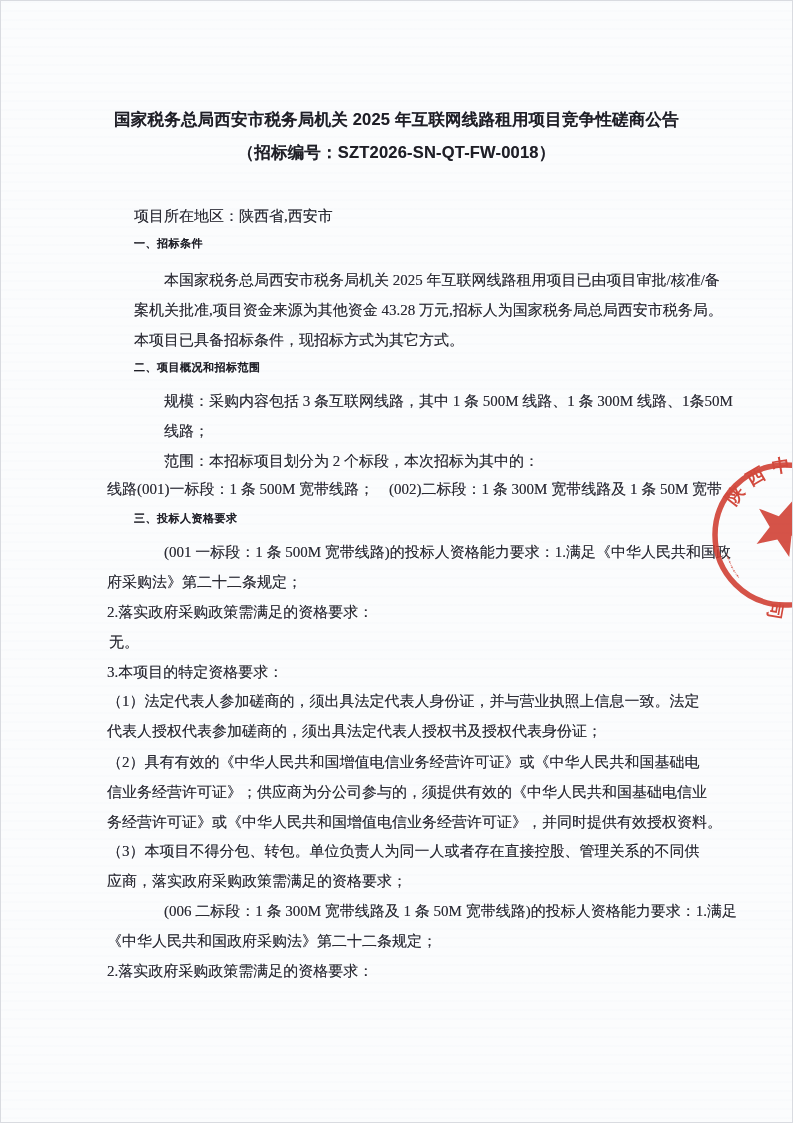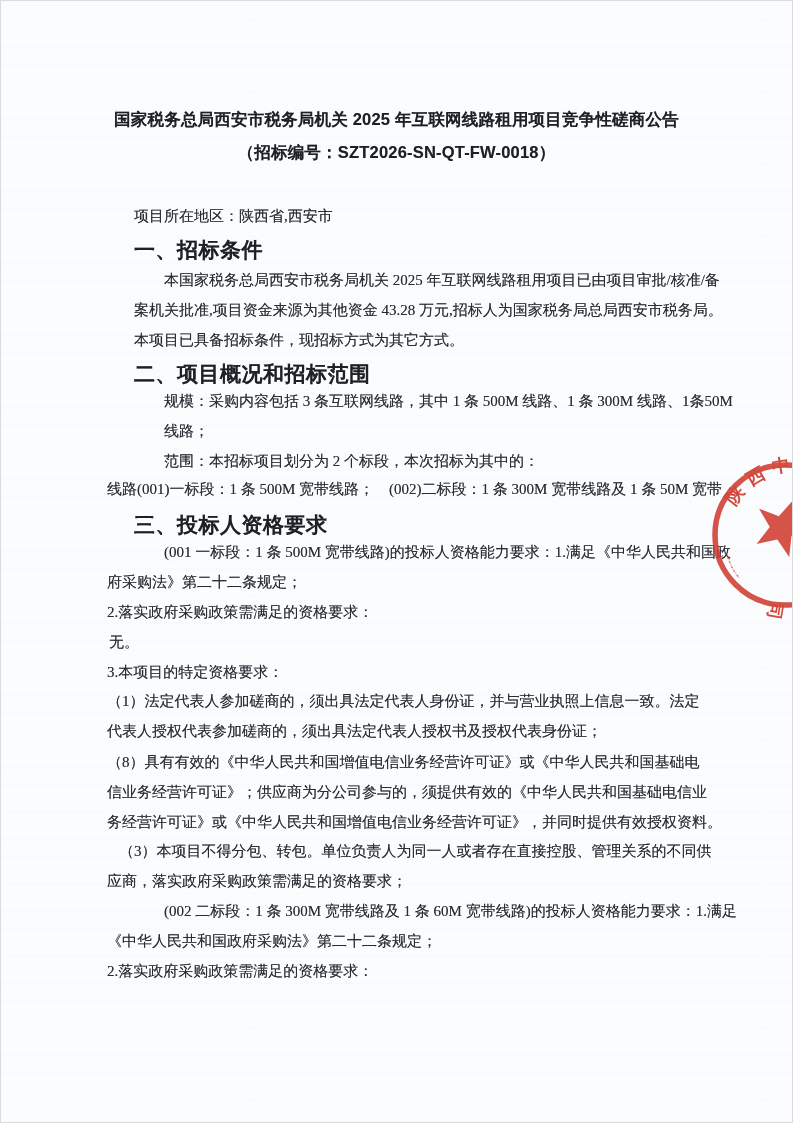--- a/index.html
+++ b/index.html
@@ -31,21 +31,21 @@
   .line.title {
     font-family:"Liberation Sans", sans-serif;
     font-weight:bold;
     font-size:16.5px;
     color:#1f1f26;
     letter-spacing:0.2px;
   }
   .line.heading {
     font-family:Liberation Sans, sans-serif;
     font-weight:bold;
-    font-size:21px;
+    font-size:11px;
     color:#1f1f26;
     letter-spacing:0.5px;
   }
   .line.center { left:0; right:0; text-align:center; }
   #seal {
     position:absolute;
     left:700px; top:443px;
     width:160px; height:185px;
     pointer-events:none;
     opacity:0.92;
@@ -74,26 +74,26 @@
       <div class="line body" style="top: 451px; left: 163px; text-align: right;">范围：本招标项目划分为 2 个标段，本次招标为其中的：</div>
       <div class="line body" style="top: 479px; left: 106px;">线路(001)一标段：1 条 500M 宽带线路；    (002)二标段：1 条 300M 宽带线路及 1 条 50M 宽带</div>
       <div class="line heading" style="top: 511px; left: 133px;">三、投标人资格要求</div>
       <div class="line body" style="top: 542px; left: 163px;">(001 一标段：1 条 500M 宽带线路)的投标人资格能力要求：1.满足《中华人民共和国政</div>
       <div class="line body" style="top: 572px; left: 106px;">府采购法》第二十二条规定；</div>
       <div class="line body" style="top: 602px; left: 106px;">2.落实政府采购政策需满足的资格要求：</div>
       <div class="line body" style="top: 632px; left: 108px;">无。</div>
       <div class="line body" style="top: 662px; left: 106px;">3.本项目的特定资格要求：</div>
       <div class="line body" style="top: 691px; left: 106px;">（1）法定代表人参加磋商的，须出具法定代表人身份证，并与营业执照上信息一致。法定</div>
       <div class="line body" style="top: 721px; left: 106px;">代表人授权代表参加磋商的，须出具法定代表人授权书及授权代表身份证；</div>
-      <div class="line body" style="top: 752px; left: 106px;">（8）具有有效的《中华人民共和国增值电信业务经营许可证》或《中华人民共和国基础电</div>
+      <div class="line body" style="top: 752px; left: 106px;">（2）具有有效的《中华人民共和国增值电信业务经营许可证》或《中华人民共和国基础电</div>
       <div class="line body" style="top: 782px; left: 106px;">信业务经营许可证》；供应商为分公司参与的，须提供有效的《中华人民共和国基础电信业</div>
       <div class="line body" style="top: 812px; left: 106px;">务经营许可证》或《中华人民共和国增值电信业务经营许可证》，并同时提供有效授权资料。</div>
-      <div class="line body" style="top: 841px; left: 106px; margin-left: 12px;">（3）本项目不得分包、转包。单位负责人为同一人或者存在直接控股、管理关系的不同供</div>
+      <div class="line body" style="top: 841px; left: 106px;">（3）本项目不得分包、转包。单位负责人为同一人或者存在直接控股、管理关系的不同供</div>
       <div class="line body" style="top: 871px; left: 106px;">应商，落实政府采购政策需满足的资格要求；</div>
-      <div class="line body" style="top: 901px; left: 163px;">(002 二标段：1 条 300M 宽带线路及 1 条 60M 宽带线路)的投标人资格能力要求：1.满足</div>
+      <div class="line body" style="top: 901px; left: 163px;">(006 二标段：1 条 300M 宽带线路及 1 条 50M 宽带线路)的投标人资格能力要求：1.满足</div>
       <div class="line body" style="top: 931px; left: 106px;">《中华人民共和国政府采购法》第二十二条规定；</div>
       <div class="line body" style="top: 961px; left: 106px;">2.落实政府采购政策需满足的资格要求：</div>
     </div>
 
   <svg id="seal" viewBox="0 0 160 185" xmlns="http://www.w3.org/2000/svg">
 
     <circle cx="84" cy="91" r="70" fill="none" stroke="#cf3a2d" stroke-width="5.5" opacity="0.95"></circle>
 
     <path fill="#cf3a2d" opacity="0.95" transform="translate(81,84) rotate(22)" d="M0,-30 L7.4,-9.8 28.5,-9.3 11.7,3.7 17.6,24.3 0,12.4 -17.6,24.3 -11.7,3.7 -28.5,-9.3 -7.4,-9.8 Z"></path>
 

